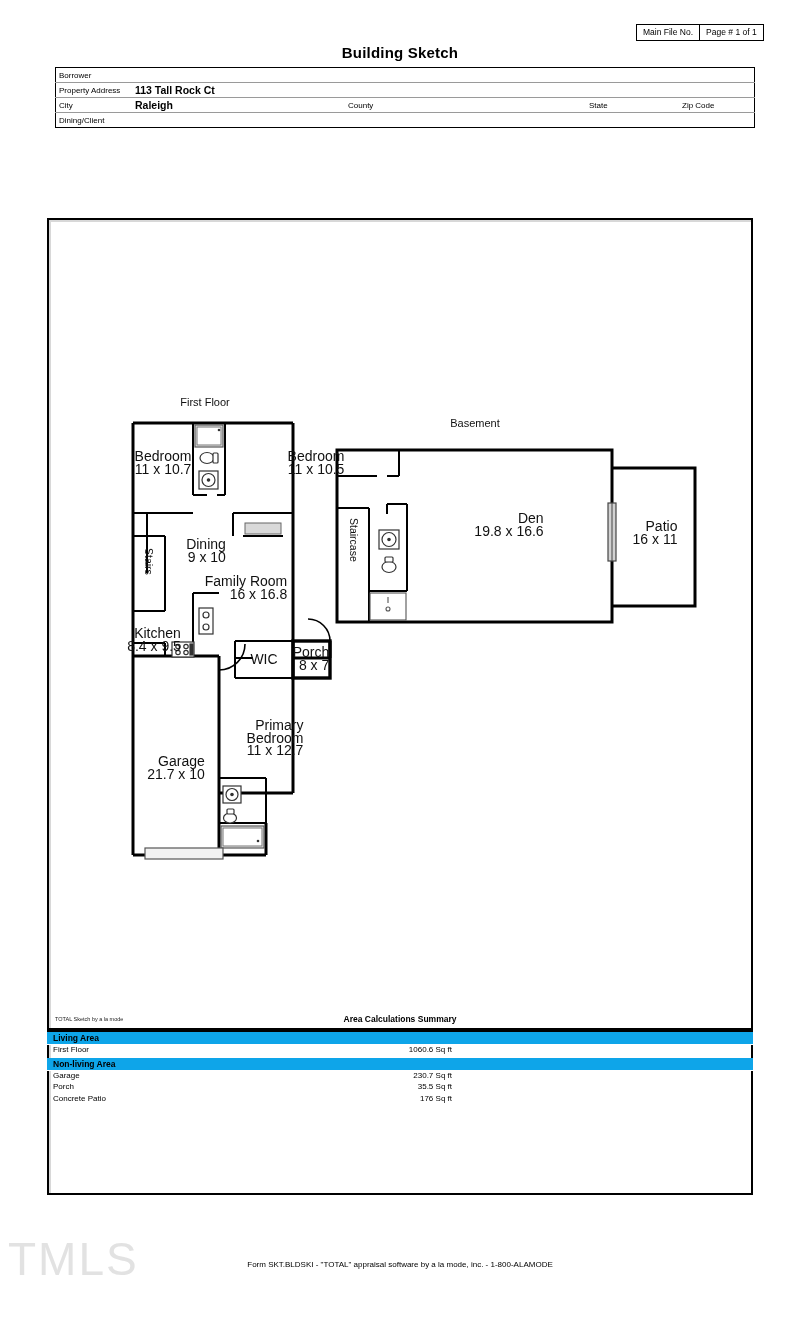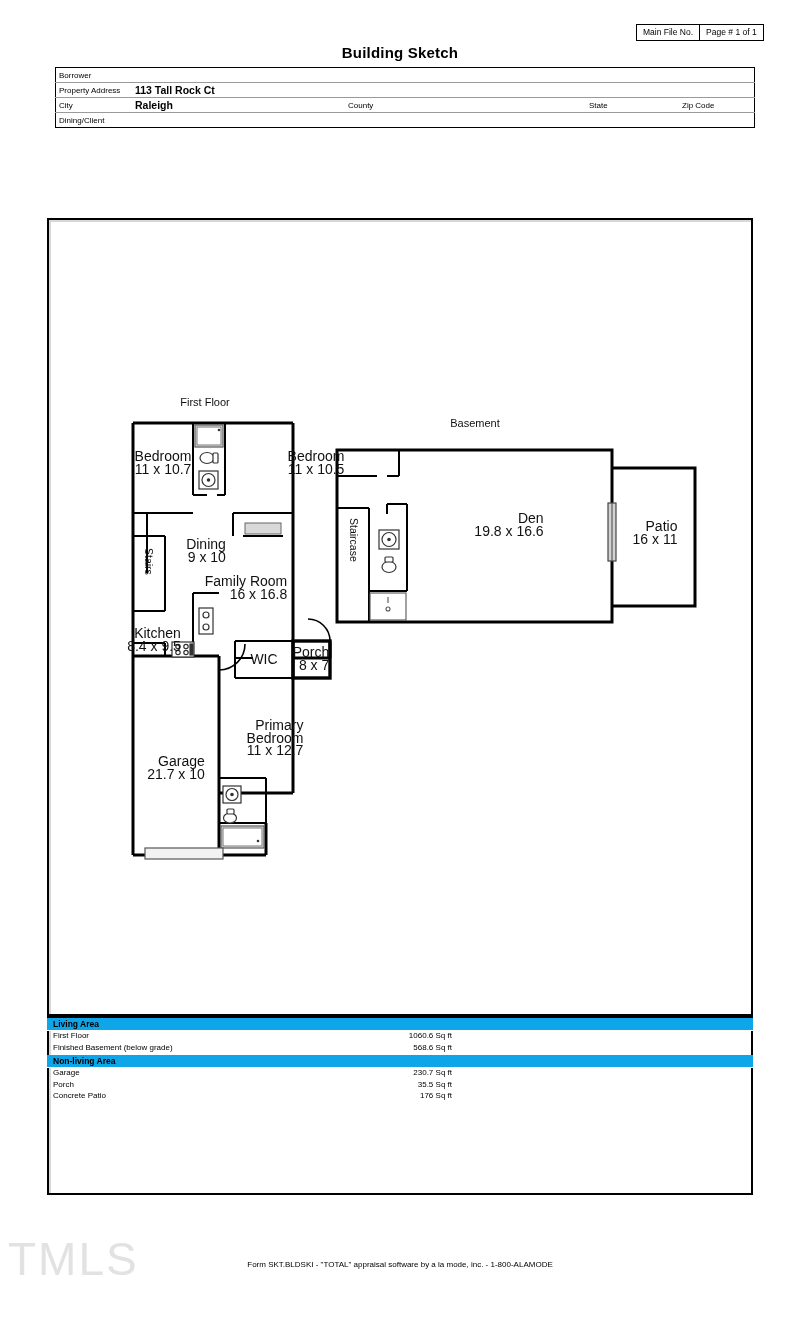--- a/index.html
+++ b/index.html
@@ -324,32 +324,32 @@
     <span>19.8 x 16.6</span>
   </div>
 
   <div class="flabel" style="left:608px;top:302px;transform:translateX(-50%);">
     <span>Patio</span><br>
     <span>16 x 11</span>
   </div>
 </div>
 
 <div class="abs" id="summary">
+  <div id="sumhead">
+    <div class="sk">TOTAL Sketch by a la mode</div>
+    <div class="ti">Area Calculations Summary</div>
+  </div>
   <div class="rule"></div>
 
   <div class="grayrow">Living Area</div>
 
   <div class="arow">
     <span class="nm">First Floor</span>
     <span class="vl">1060.6 Sq ft</span>
   </div>
-  <div class="arow">
-    <span class="nm">Finished Basement (below grade)</span>
-    <span class="vl">568.6 Sq ft</span>
-  </div>
 
   <div class="grayrow" style="margin-top:1px">Non-living Area</div>
 
   <div class="arow">
     <span class="nm">Garage</span>
     <span class="vl">230.7 Sq ft</span>
   </div>
   <div class="arow">
     <span class="nm">Porch</span>
     <span class="vl">35.5 Sq ft</span>

